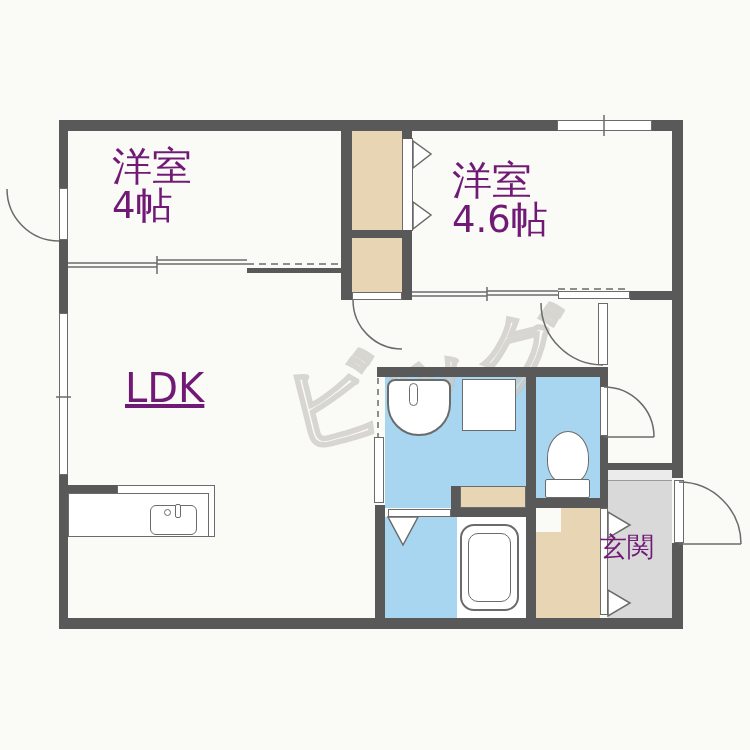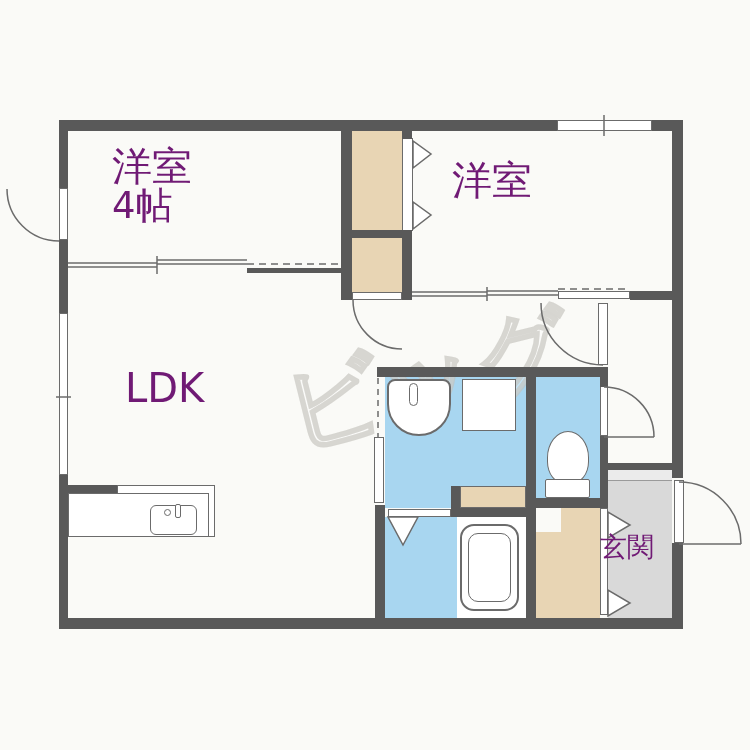--- a/index.html
+++ b/index.html
@@ -130,21 +130,22 @@
       <polygon points="388,517 418,517 403,545"></polygon>
     </g>
   </svg>
 
   <div class="label" style="left:112px;top:146px;width:180px;">
     <span class="nm" style="font-size:40px;">洋室</span>
     <span class="ar" style="font-size:37px;">4帖</span>
   </div>
   <div class="label" style="left:452px;top:160px;width:180px;">
     <span class="nm" style="font-size:40px;">洋室</span>
+    <span class="ar" style="font-size:37px;">4.6帖</span>
   </div>
-  <div class="label" style="left:125px;top:368px;width:200px;">
+  <div class="label" style="left:125px;top:368px;width:200px;text-decoration:underline;">
     <span class="nm" style="font-size:40px;">LDK</span>
   </div>
   <div class="label" style="left:600px;top:533px;width:80px;">
     <span class="nm" style="font-size:27px;">玄関</span>
   </div>
 
 </div>
 
 </body></html>

